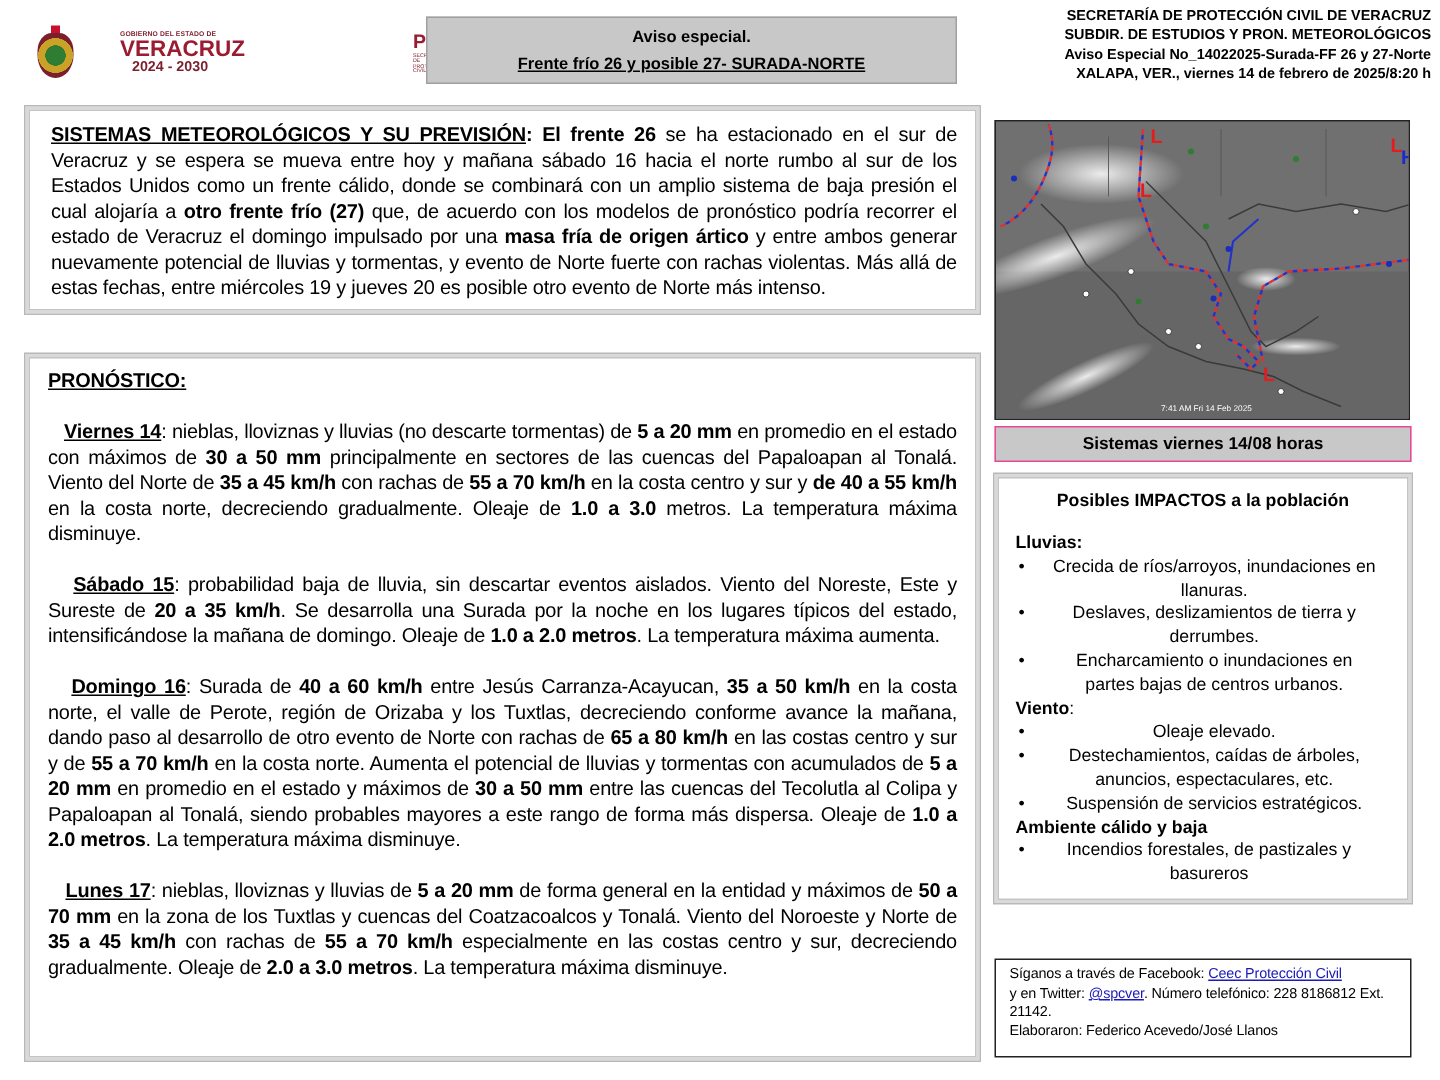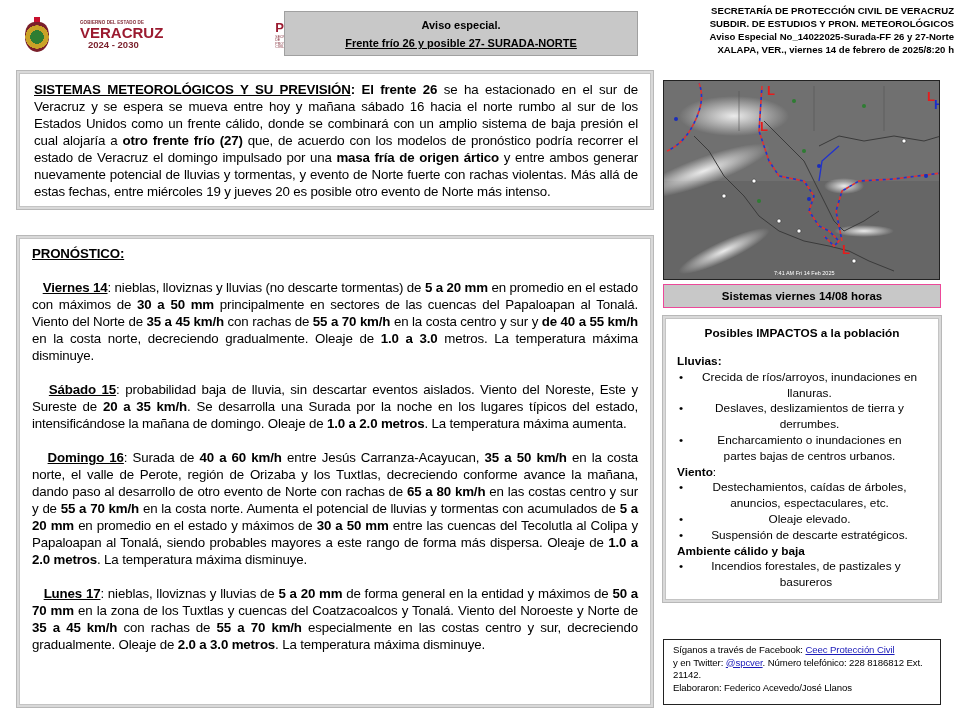--- a/index.html
+++ b/index.html
@@ -183,23 +183,23 @@
     <div class="hd">Posibles IMPACTOS a la población</div>
     <div class="body">
       <div class="cat">Lluvias:</div>
       <ul>
         <li>Crecida de ríos/arroyos, inundaciones en llanuras.</li>
         <li>Deslaves, deslizamientos de tierra y derrumbes.</li>
         <li>Encharcamiento o inundaciones en partes bajas de centros urbanos.</li>
       </ul>
       <div><span class="cat">Viento</span><span>:</span></div>
       <ul>
+        <li>Oleaje elevado.</li>
         <li>Destechamientos, caídas de árboles, anuncios, espectaculares, etc.</li>
-        <li>Oleaje elevado.</li>
-        <li>Suspensión de descarte estratégicos.</li>
+        <li>Suspensión de servicios estratégicos.</li>
       </ul>
       <div class="cat">Ambiente cálido y baja</div>
       <ul>
         <li class="tight">Incendios forestales, de pastizales y basureros</li>
       </ul>
     </div>
   </div>
 </div>
 
 <div class="contact">

